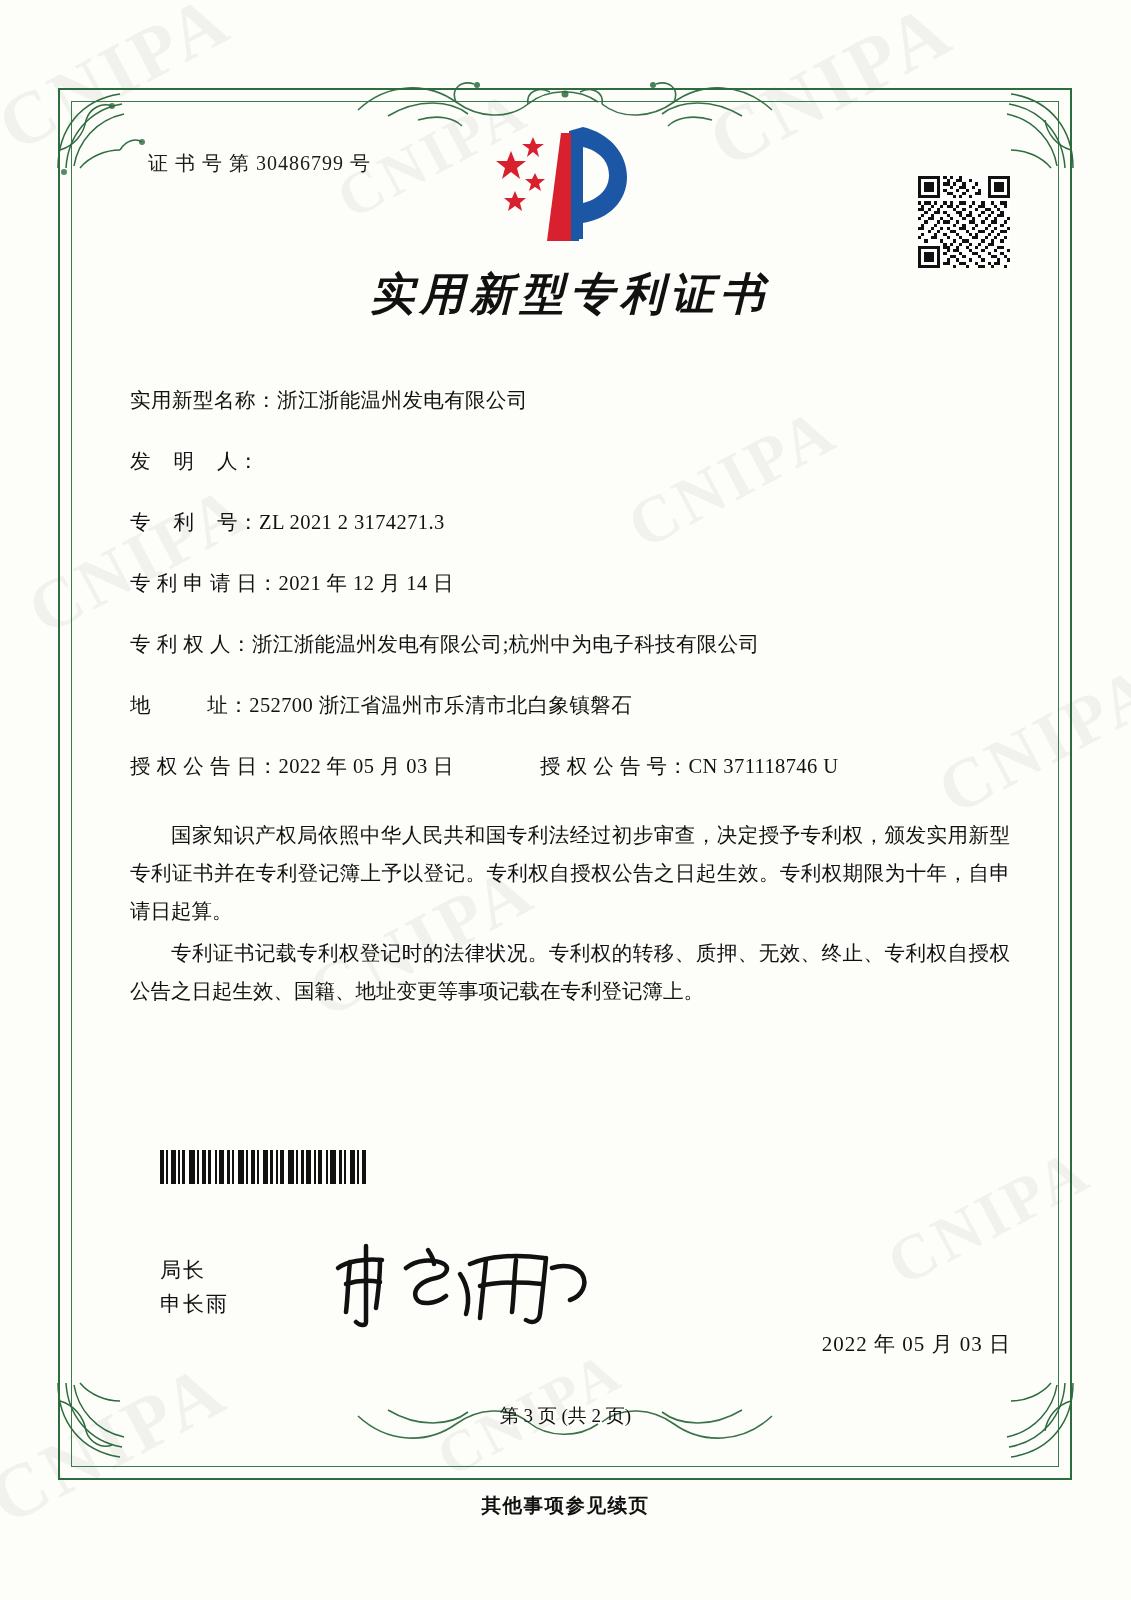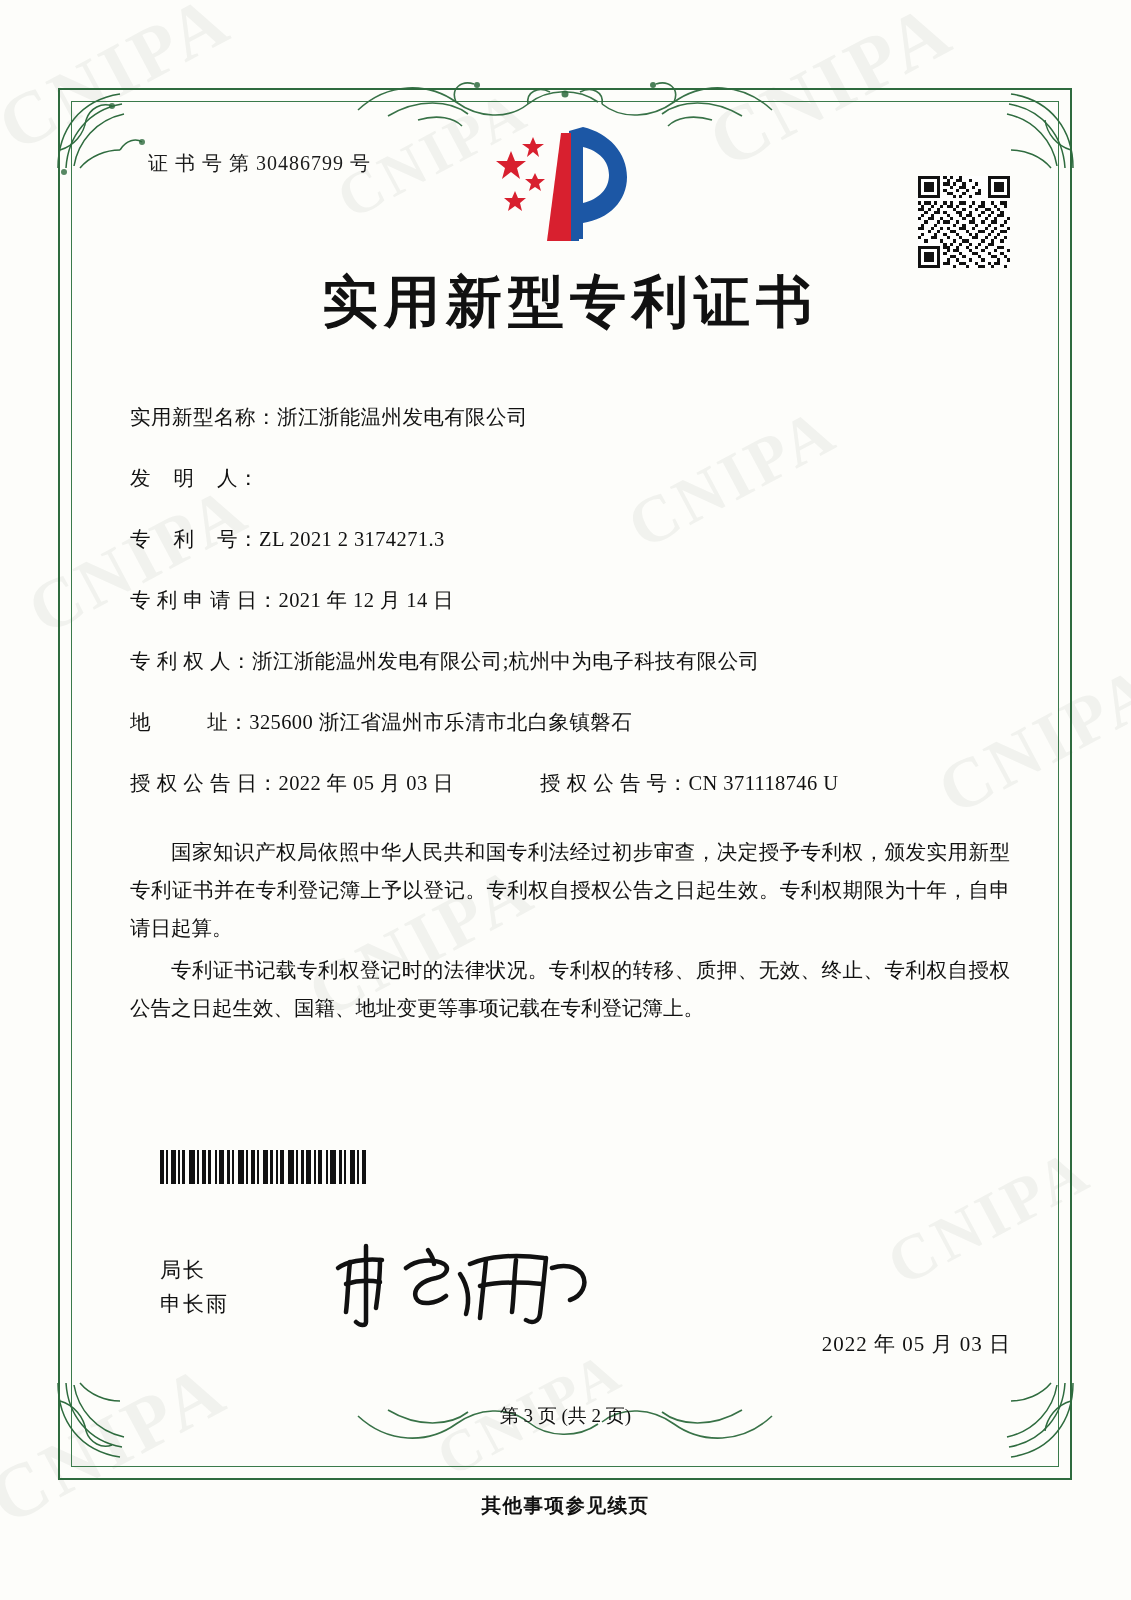--- a/index.html
+++ b/index.html
@@ -103,26 +103,27 @@
 
   .emblem {
     margin: -58px auto 0 auto;
     width: 190px;
     height: 140px;
     position: relative;
   }
 
   .main-title {
     text-align: center;
-    font-size: 56px;
+    font-size: 44px;
     font-weight: bold;
     letter-spacing: 6px;
     color: #111;
     margin-top: 6px;
     font-family: "DejaVu Serif", "Liberation Serif", serif;
+    font-style: italic;
   }
 
   .fields {
     margin-top: 62px;
     font-size: 20.5px;
     color: #111;
   }
   .field-row {
     display: flex;
     align-items: baseline;
@@ -563,21 +564,21 @@
         <span class="field-value">2021 年 12 月 14 日</span>
       </div>
 
       <div class="field-row">
         <span class="field-label">专 利 权 人：</span>
         <span class="field-value">浙江浙能温州发电有限公司;杭州中为电子科技有限公司</span>
       </div>
 
       <div class="field-row">
         <span class="field-label">地          址：</span>
-        <span class="field-value">325600 浙江省温州市乐清市北白象镇磐石</span>
+        <span class="field-value">252700 浙江省温州市乐清市北白象镇磐石</span>
       </div>
 
       <div class="field-row split">
         <span class="field-label">授 权 公 告 日：</span>
         <span class="field-value">2022 年 05 月 03 日</span>
         <span class="spacer-gap"></span>
         <span class="field-label">授 权 公 告 号：</span>
         <span class="field-value">CN 371118746 U</span>
       </div>
 

